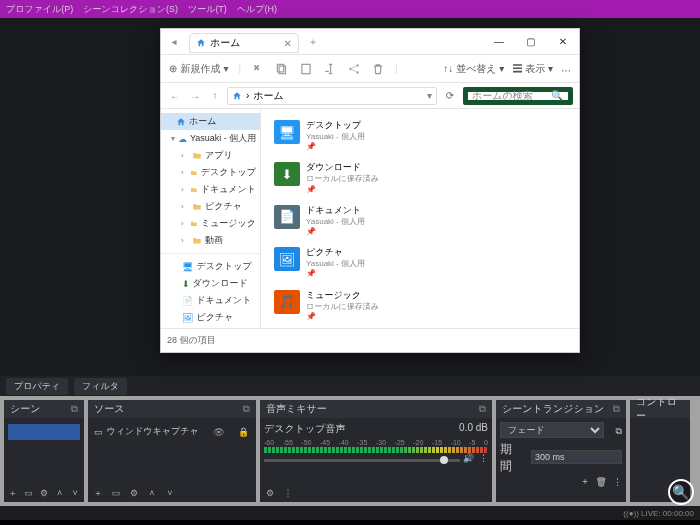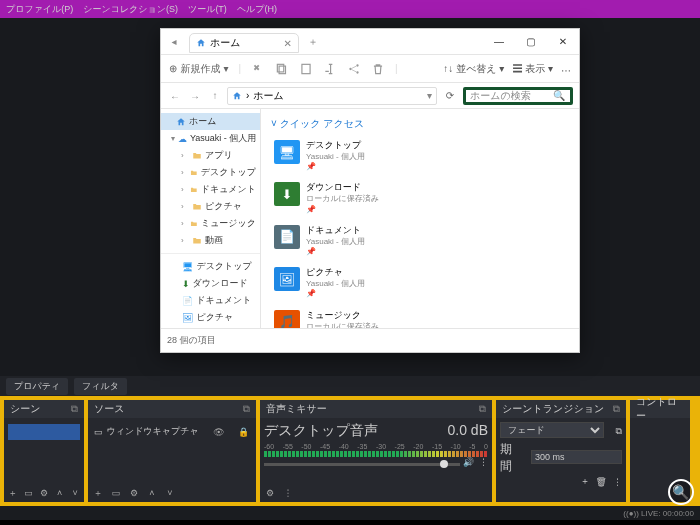--- a/index.html
+++ b/index.html
@@ -17,21 +17,21 @@
 .winbtn{width:32px;height:26px;display:flex;align-items:center;justify-content:center;color:#333;font-size:10px}
 .toolbar{height:28px;display:flex;align-items:center;padding:0 8px;gap:10px;border-bottom:1px solid #e5e5e5;color:#666}
 .tb-new{font-size:10px;display:flex;align-items:center;gap:3px}
 .tb-sep{color:#ddd}
 .tbico{width:14px;height:14px;color:#999}
 .toolbar-right{margin-left:auto;display:flex;gap:8px;align-items:flex-end;font-size:10px;color:#555}
 .addrbar{height:26px;display:flex;align-items:center;padding:0 6px;gap:4px;border-bottom:1px solid #e5e5e5}
 .navarrow{width:16px;color:#888;text-align:center}
 .crumb{flex:1;border:1px solid #ddd;border-radius:2px;height:18px;display:flex;align-items:center;padding:0 4px;gap:4px;font-size:10px}
 .refresh{width:18px;text-align:center;color:#666}
-.search{width:110px;border:3px solid #14532d;border-radius:2px;height:18px;display:flex;align-items:center;padding:0 4px;color:#888;font-size:10px}
+.search{width:110px;border:5px solid #14532d;border-radius:2px;height:18px;display:flex;align-items:center;padding:0 4px;color:#888;font-size:10px}
 .search span:last-child{margin-left:auto}
 .body{flex:1;display:flex;overflow:hidden}
 .tree{width:100px;border-right:1px solid #e5e5e5;padding:4px 0;overflow:hidden}
 .tnode{display:flex;align-items:center;gap:3px;padding:2px 4px;font-size:9px;color:#333;white-space:nowrap}
 .tnode.l1{padding-left:10px}
 .tnode.l2{padding-left:20px}
 .tnode.sel{background:#d0e4f5}
 .tcaret{width:8px;color:#888;font-size:8px}
 .tico{width:10px;height:10px}
 .tsep{height:1px;background:#eee;margin:4px 0}
@@ -39,34 +39,34 @@
 .section{margin-bottom:10px}
 .sechead{font-size:10px;color:#1976d2;margin-bottom:6px;cursor:pointer}
 .folders{display:flex;flex-wrap:wrap;gap:4px 10px}
 .folder{display:flex;gap:6px;width:145px;padding:3px}
 .fico{width:26px;height:24px;border-radius:2px;flex-shrink:0;position:relative}
 .ftxt{font-size:9px;line-height:1.3}
 .ftxt .sub{color:#888;font-size:8px}
 .statusbar{height:24px;border-top:1px solid #e5e5e5;font-size:9px;color:#666;padding:0 6px;display:flex;align-items:center}
 .props-row{height:20px;background:#202227;display:flex;align-items:center;gap:6px;padding:0 6px;font-size:9px;color:#ccc}
 .pbtn{background:#2e3138;padding:2px 8px;border-radius:2px}
-.panels{height:110px;background:#eab308;display:flex;gap:4px;padding:4px}
+.panels{height:110px;background:#a3a3a3;display:flex;gap:4px;padding:4px}
 .panel{background:#26282e;display:flex;flex-direction:column;color:#ccc;font-size:9px}
 .phead{height:18px;background:#2e3138;display:flex;align-items:center;padding:0 6px;font-size:10px}
 .phead .popico{margin-left:auto;color:#888}
 .pbody{flex:1;padding:4px;position:relative}
 .scenes{width:80px}
 .scene-item{background:#2d5aa0;height:16px;margin:2px 0}
 .sources{width:168px}
 .src-item{display:flex;align-items:center;gap:4px;padding:3px 2px;font-size:9px}
 .src-item .eye{margin-left:auto;color:#aaa}
 .pfoot{height:18px;display:flex;align-items:center;gap:6px;padding:0 4px;color:#aaa}
 .pfoot span{width:12px;text-align:center}
 .mixer{width:232px}
-.mixlabel{display:flex;font-size:14px}
+.mixlabel{display:flex;font-size:10px}
 .mixlabel .db{margin-left:auto}
 .meter{height:14px;margin-top:3px;position:relative}
 .ticks{display:flex;justify-content:space-between;font-size:7px;color:#888;margin-bottom:1px}
 .bars{height:6px;background:linear-gradient(90deg,#2a5 0%,#2a5 60%,#cc3 78%,#c33 100%);position:relative}
 .bars::after{content:"";position:absolute;inset:0;background:repeating-linear-gradient(90deg,transparent 0 3px,#26282e 3px 4px)}
 .slider{height:3px;background:#555;margin-top:4px;position:relative}
 .slider .thumb{position:absolute;right:12px;top:-3px;width:8px;height:8px;background:#ddd;border-radius:50%}
 .slider-row{display:flex;align-items:center;gap:4px}
 .slider-row .slider{flex:1}
 .trans{width:130px}
@@ -233,21 +233,20 @@
           </div>
         <div class="tnode l1">
             <span class="tcaret"></span>
             <span style="color:#1e88e5">🖼</span>
             <span>ピクチャ</span>
           </div>
       </div>
 
       <div class="content">
         <div class="section">
-          <div class="sechead">˅ <span>クイック アクセス</span></div>
           <div class="folders" id="folders">
               <div class="folder">
                 <div class="fico" style="background:#2196f3;display:flex;align-items:center;justify-content:center;color:#fff;font-size:13px">🖥</div>
                 <div class="ftxt">
                   <div>デスクトップ</div>
                   <div class="sub">Yasuaki - 個人用</div>
                   <div class="sub">📌</div>
                 </div>
               </div>
               <div class="folder">

